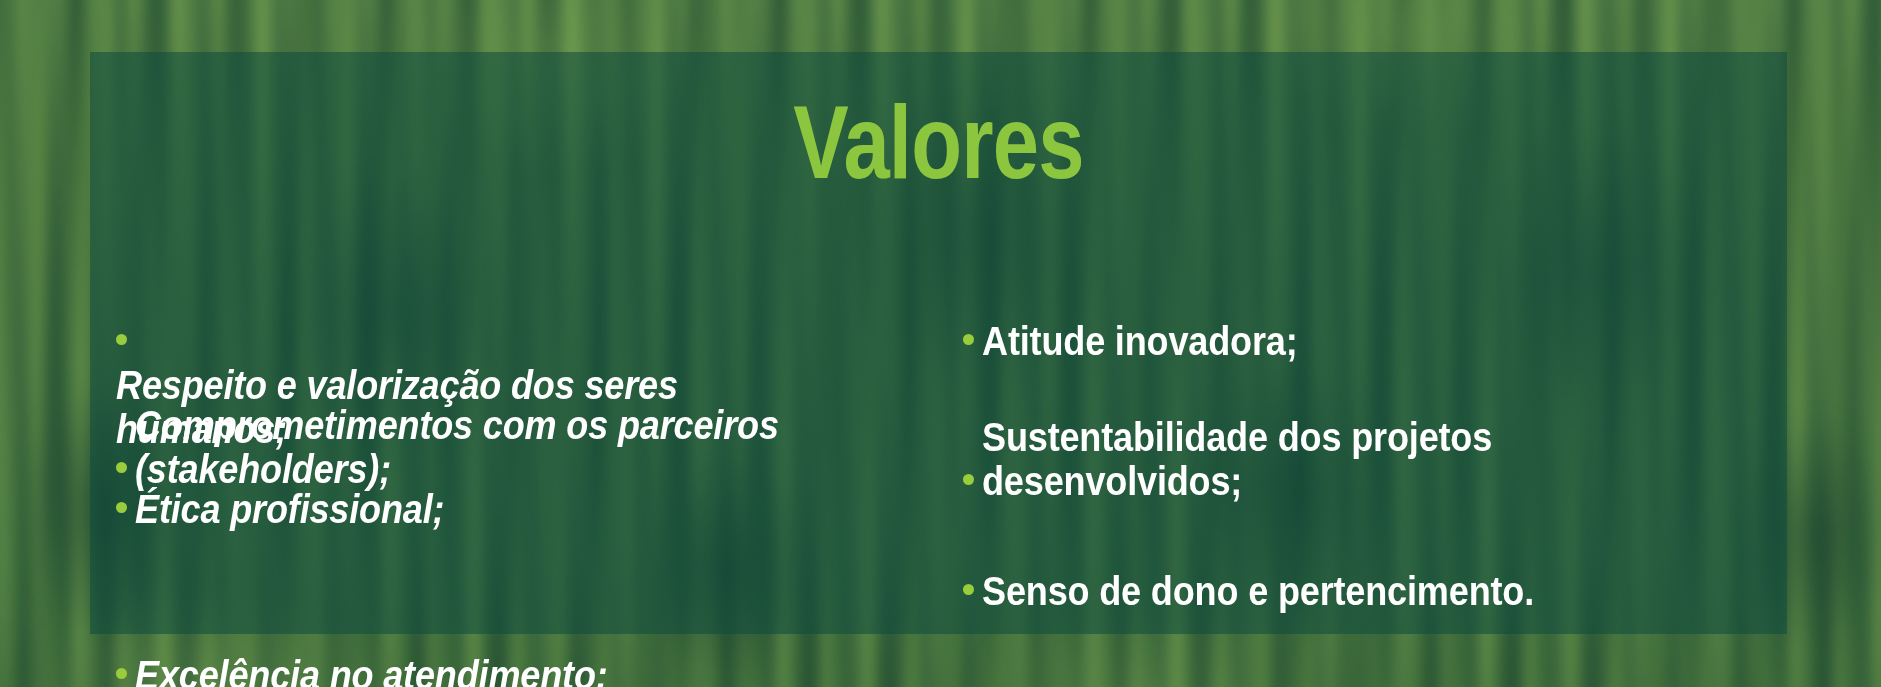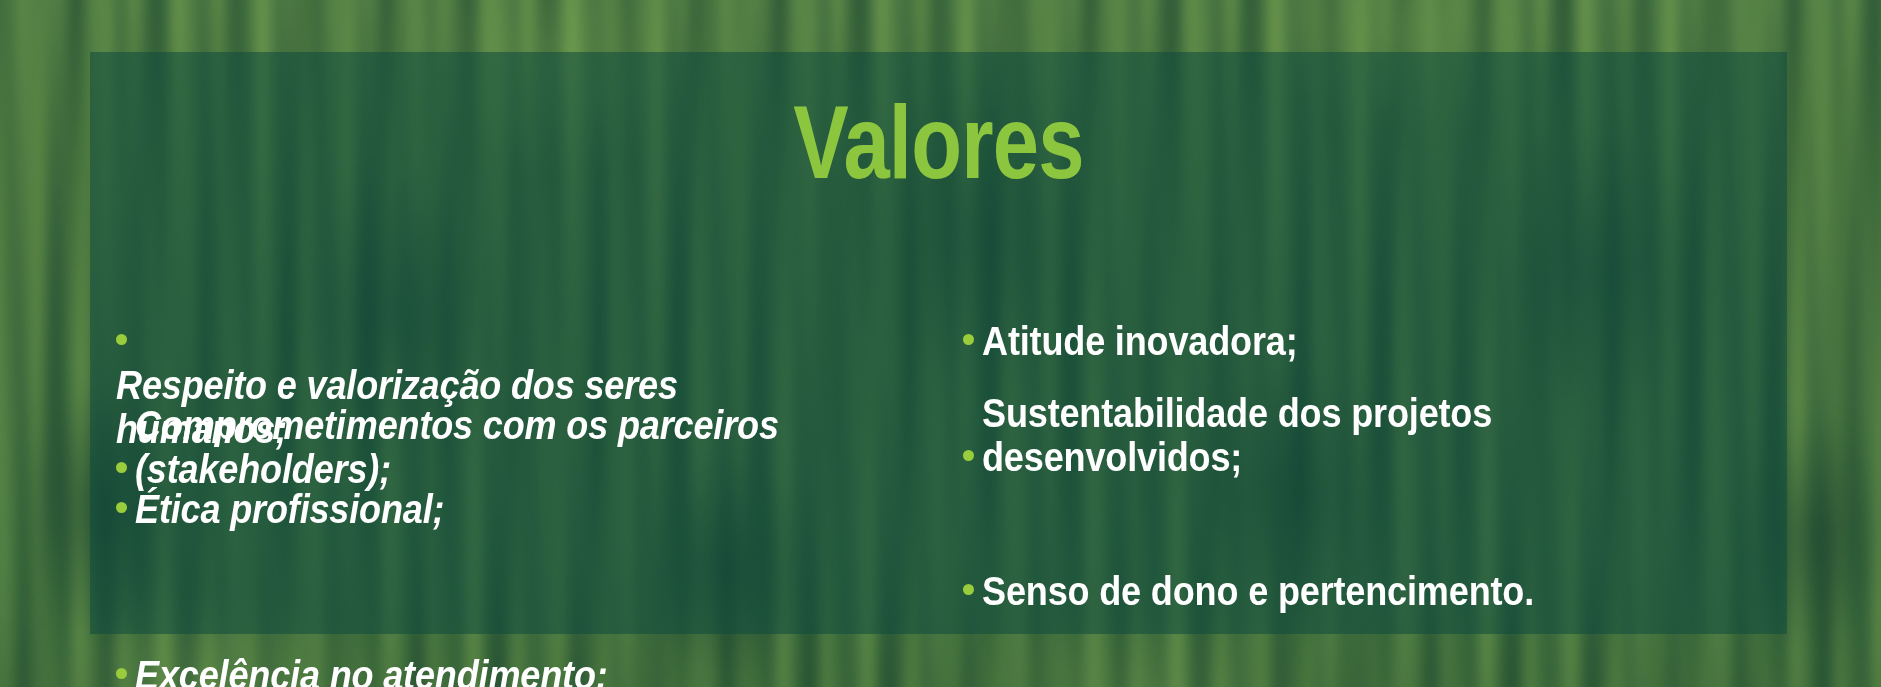--- a/index.html
+++ b/index.html
@@ -150,21 +150,21 @@
     transform-origin: left center;
   }
 
   
   .col-left  .bullet-item:nth-child(1) { position:absolute; top:  56px; left: 26px; right: 20px; }
   .col-left  .bullet-item:nth-child(2) { position:absolute; top: 140px; left: 26px; right: 20px; }
   .col-left  .bullet-item:nth-child(3) { position:absolute; top: 224px; left: 26px; right: 20px; }
   .col-left  .bullet-item:nth-child(4) { position:absolute; top: 390px; left: 26px; right: 20px; }
 
   .col-right .bullet-item:nth-child(1) { position:absolute; top:  56px; left: 24px; right: 20px; }
-  .col-right .bullet-item:nth-child(2) { position:absolute; top: 128px; left: 24px; right: 20px; }
+  .col-right .bullet-item:nth-child(2) { position:absolute; top: 152px; left: 24px; right: 20px; }
   .col-right .bullet-item:nth-child(3) { position:absolute; top: 306px; left: 24px; right: 20px; }
   .col-right .bullet-item:nth-child(4) { position:absolute; top: 390px; left: 24px; right: 20px; }
 </style>
 </head>
 <body>
 
 <div id="stage">
 
   <div class="bg-base"></div>
   <div class="bg-blades"></div>

